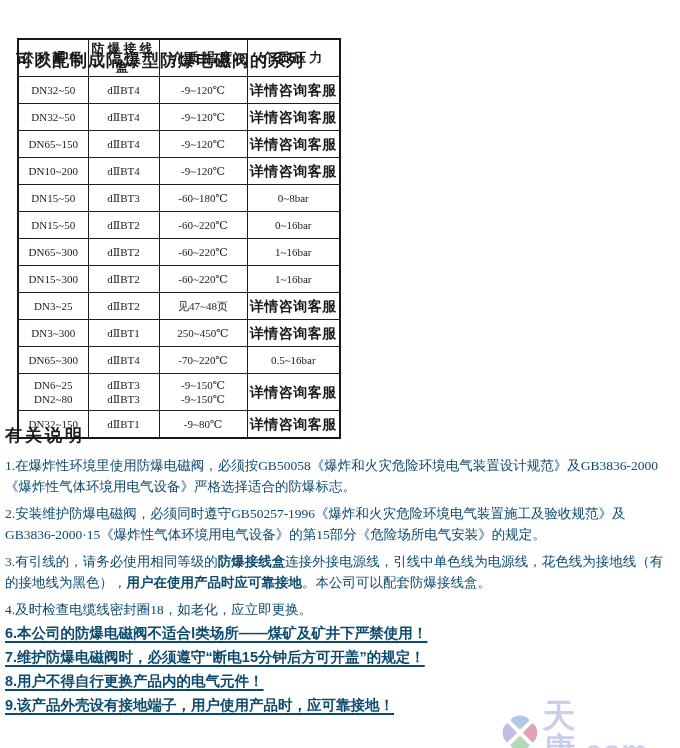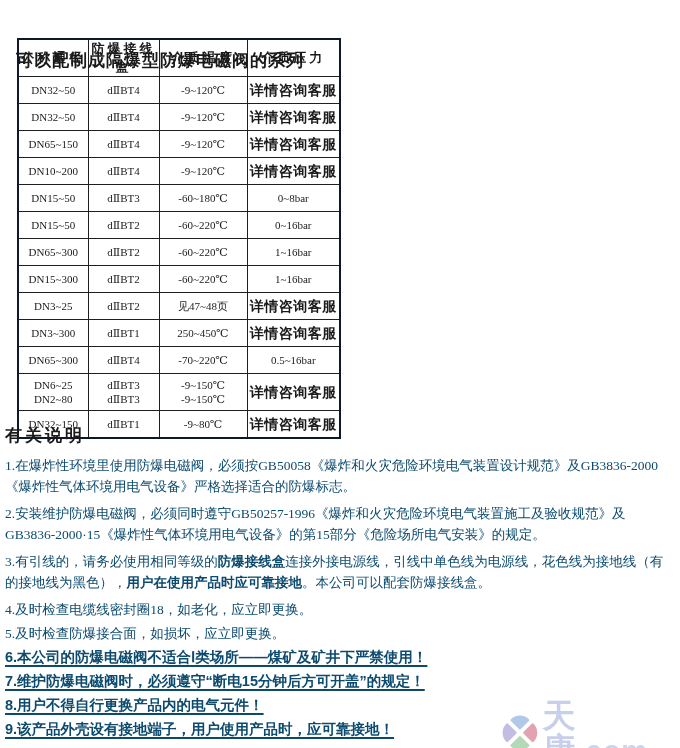--- a/index.html
+++ b/index.html
@@ -176,21 +176,20 @@
     </tr>
   </tbody>
 </table>
 
 <div class="notes">
   <h2 class="section-title">有关说明</h2>
   <p class="note">1.在爆炸性环境里使用防爆电磁阀，必须按GB50058《爆炸和火灾危险环境电气装置设计规范》及GB3836-2000《爆炸性气体环境用电气设备》严格选择适合的防爆标志。</p>
   <p class="note">2.安装维护防爆电磁阀，必须同时遵守GB50257-1996《爆炸和火灾危险环境电气装置施工及验收规范》及GB3836-2000·15《爆炸性气体环境用电气设备》的第15部分《危险场所电气安装》的规定。</p>
   <p class="note"><span>3.有引线的，请务必使用相同等级的</span><b>防爆接线盒</b><span>连接外接电源线，引线中单色线为电源线，花色线为接地线（有的接地线为黑色），</span><b>用户在使用产品时应可靠接地</b><span>。本公司可以配套防爆接线盒。</span></p>
   <p class="note single">4.及时检查电缆线密封圈18，如老化，应立即更换。</p>
-  <p class="note single">5.及时检查防爆接合面，如损坏，应立即更换。</p>
   <p class="note em">6.本公司的防爆电磁阀不适合Ⅰ类场所——煤矿及矿井下严禁使用！</p>
   <p class="note em">7.维护防爆电磁阀时，必须遵守“断电15分钟后方可开盖”的规定！</p>
   <p class="note em">8.用户不得自行更换产品内的电气元件！</p>
   <p class="note em">9.该产品外壳设有接地端子，用户使用产品时，应可靠接地！</p>
 </div>
 
 <div class="watermark">
   <div class="wm-logo">
     <span class="wm-petal-blue"></span>
     <span class="wm-petal-pink"></span>

